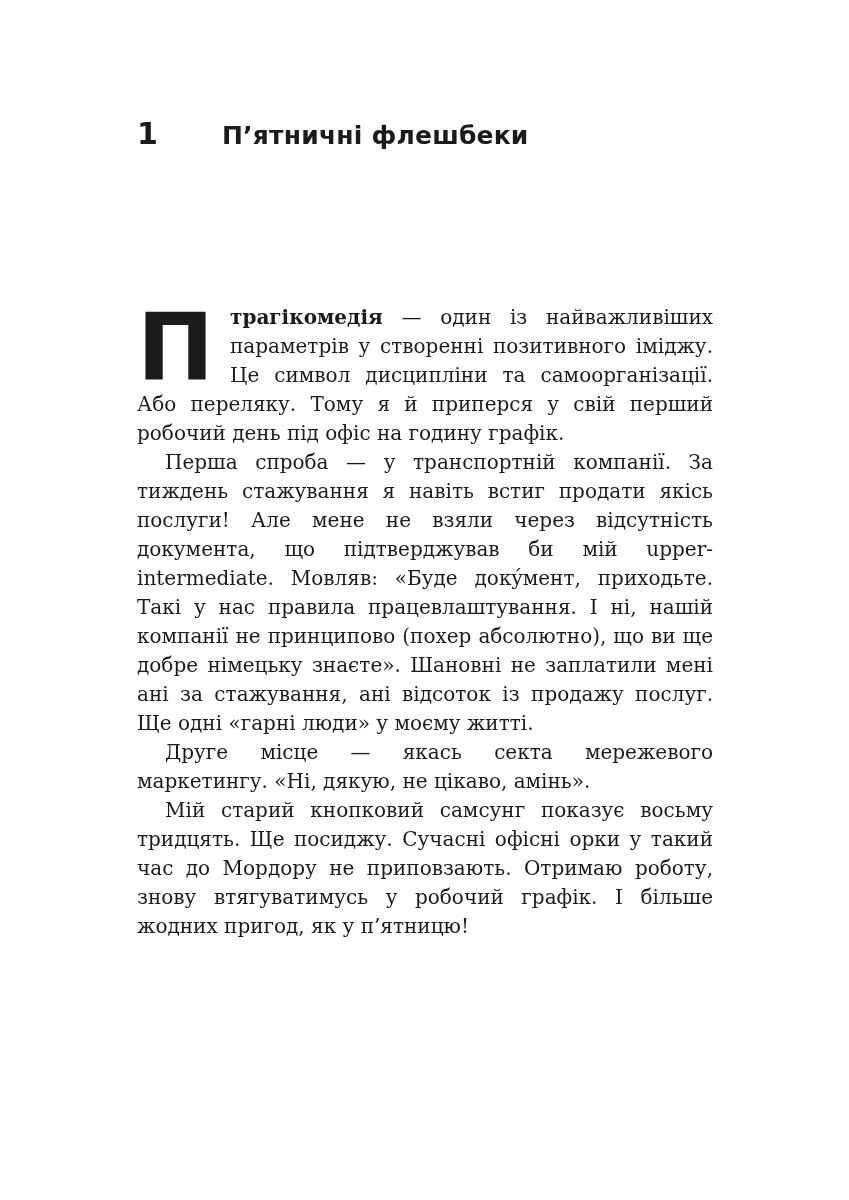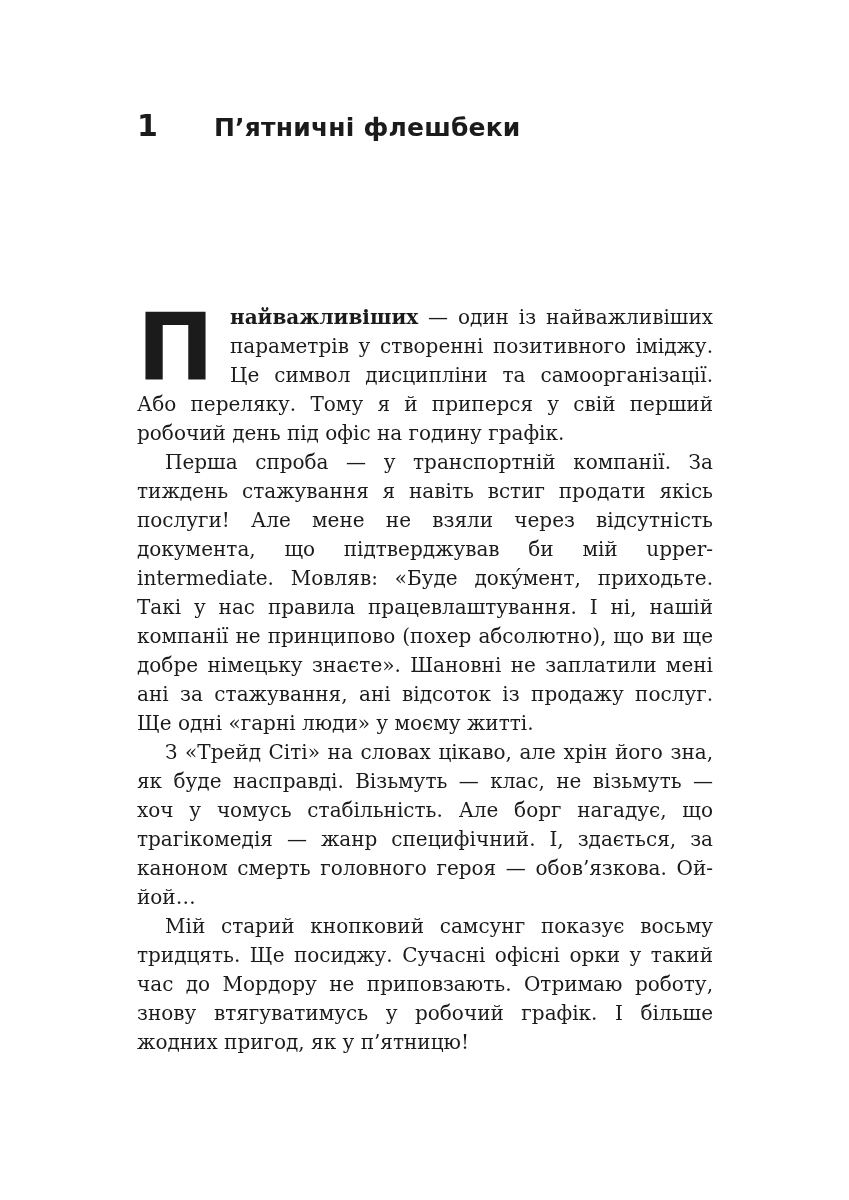--- a/index.html
+++ b/index.html
@@ -27,21 +27,21 @@
     font-family: "DejaVu Sans", "Liberation Sans", sans-serif;
   }
   .chapter-number {
     font-weight: 700;
     font-size: 30px;
     line-height: 1;
     width: 73px;
     flex: 0 0 73px;
   }
   .chapter-title {
-    margin: 4px;
+    margin: 12px;
     font-weight: 700;
     font-size: 25px;
     line-height: 1.1;
     letter-spacing: 0.2px;
   }
   .body-text {
     position: absolute;
     left: 137px;
     top: 303px;
     width: 576px;
@@ -76,21 +76,21 @@
 <body>
 
 <div class="book-page">
 
   <header class="chapter-header">
     <span class="chapter-number">1</span>
     <h1 class="chapter-title">П’ятничні флешбеки</h1>
   </header>
 
   <main class="body-text">
-    <p class="lead-paragraph"><span class="dropcap">П</span><strong class="lead-bold">найважливіших</strong><span> — один із найважливіших параметрів у створенні позитивного іміджу. Це символ дисципліни та самоорганізації. Або переляку. Тому я й приперся у свій перший робочий день під офіс на годину графік.</span></p>
+    <p class="lead-paragraph"><span class="dropcap">П</span><strong class="lead-bold">трагікомедія</strong><span> — один із найважливіших параметрів у створенні позитивного іміджу. Це символ дисципліни та самоорганізації. Або переляку. Тому я й приперся у свій перший робочий день під офіс на годину графік.</span></p>
     <div id="paragraphs">
         <p class="para">Перша спроба — у транспортній компанії. За тиждень стажування я навіть встиг продати якісь послуги! Але мене не взяли через відсутність документа, що підтверджував би мій upper-intermediate. Мовляв: «Буде докýмент, приходьте. Такі у нас правила працевлаштування. І ні, нашій компанії не принципово (похер абсолютно), що ви ще добре німецьку знаєте». Шановні не заплатили мені ані за стажування, ані відсоток із продажу послуг. Ще одні «гарні люди» у моєму житті.</p>
-        <p class="para">З «Трейд Сіті» на словах цікаво, але хрін його зна, як буде насправді. Візьмуть — клас, не візьмуть — хоч у чомусь стабільність. Але борг нагадує, що трагікомедія — жанр специфічний. І, здається, за каноном смерть головного героя — обов’язкова. Ой-йой…</p>
+        <p class="para">Друге місце — якась секта мережевого маркетингу. «Ні, дякую, не цікаво, амінь».</p>
         <p class="para">Мій старий кнопковий самсунг показує восьму тридцять. Ще посиджу. Сучасні офісні орки у такий час до Мордору не приповзають. Отримаю роботу, знову втягуватимусь у робочий графік. І більше жодних пригод, як у п’ятницю!</p>
       </div>
   </main>
 
 </div>
 
 </body></html>

